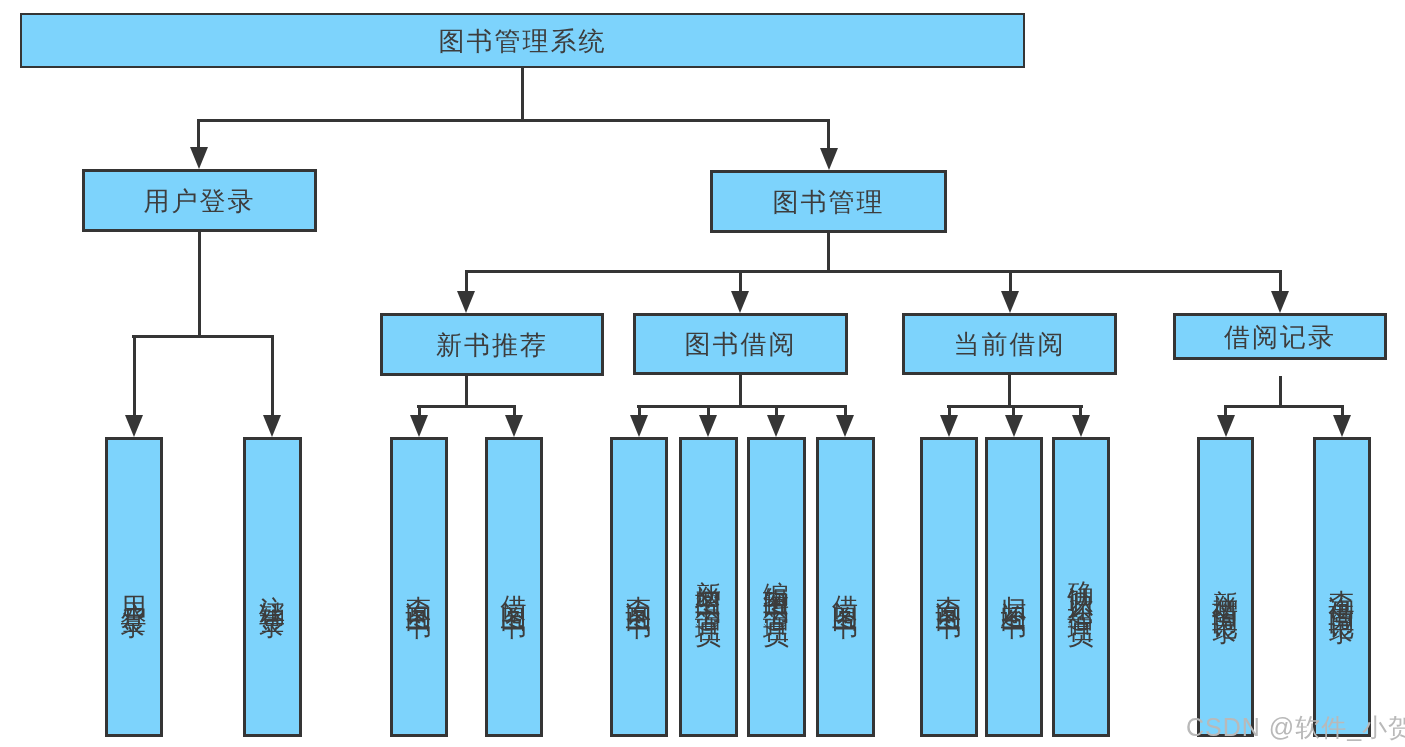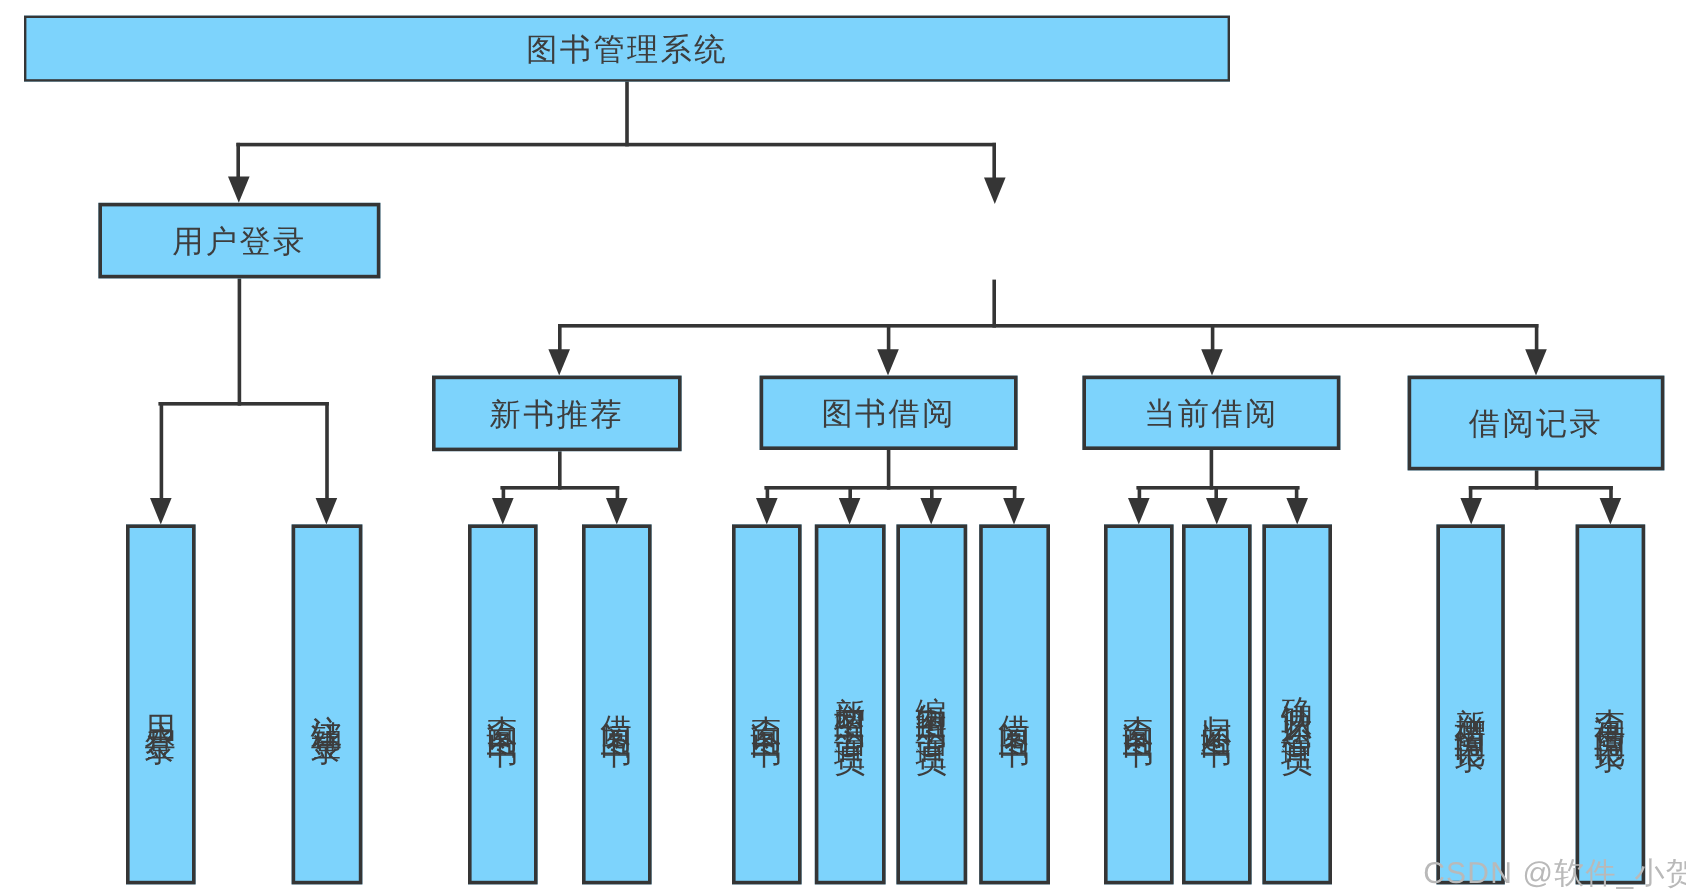--- a/index.html
+++ b/index.html
@@ -29,28 +29,29 @@
 </style>
 </head>
 <body>
 
 <div class="canvas">
 
   <div class="bx" style="left:20px;top:13px;width:1005px;height:55px;border-width:2px;">图书管理系统</div>
 
   <div class="bx" style="left:82px;top:169px;width:235px;height:63px;">用户登录</div>
 
+  <div class="bx" style="left:710px;top:170px;width:237px;height:63px;">图书管理</div>
 
-  <div class="bx" style="left:360px;top:313px;width:208px;height:63px;">新书推荐</div>
+  <div class="bx" style="left:380px;top:313px;width:224px;height:63px;">新书推荐</div>
 
   <div class="bx" style="left:633px;top:313px;width:215px;height:62px;">图书借阅</div>
 
   <div class="bx" style="left:902px;top:313px;width:215px;height:62px;">当前借阅</div>
 
-  <div class="bx" style="left:1173px;top:313px;width:214px;height:79px;">借阅记录</div>
+  <div class="bx" style="left:1173px;top:313px;width:214px;height:47px;">借阅记录</div>
 
   <div class="bx vbx" style="left:105px;top:437px;width:58px;height:300px;">用户登录</div>
   <div class="bx vbx" style="left:243px;top:437px;width:59px;height:300px;">注销登录</div>
 
   <div class="bx vbx" style="left:390px;top:437px;width:58px;height:300px;">查询图书</div>
   <div class="bx vbx" style="left:485px;top:437px;width:58px;height:300px;">借阅图书</div>
 
   <div class="bx vbx" style="left:610px;top:437px;width:58px;height:300px;">查询图书</div>
   <div class="bx vbx" style="left:679px;top:437px;width:59px;height:300px;">新增图书（管理员）</div>
   <div class="bx vbx" style="left:747px;top:437px;width:59px;height:300px;">编辑图书（管理员）</div>

